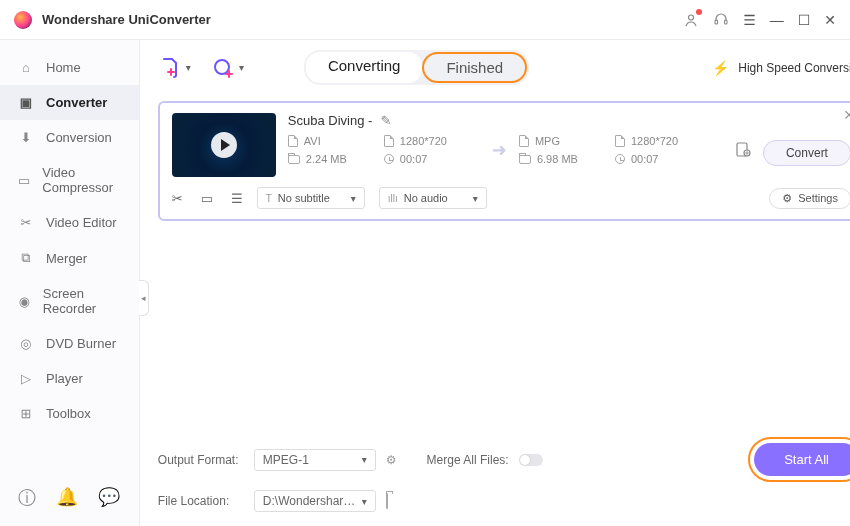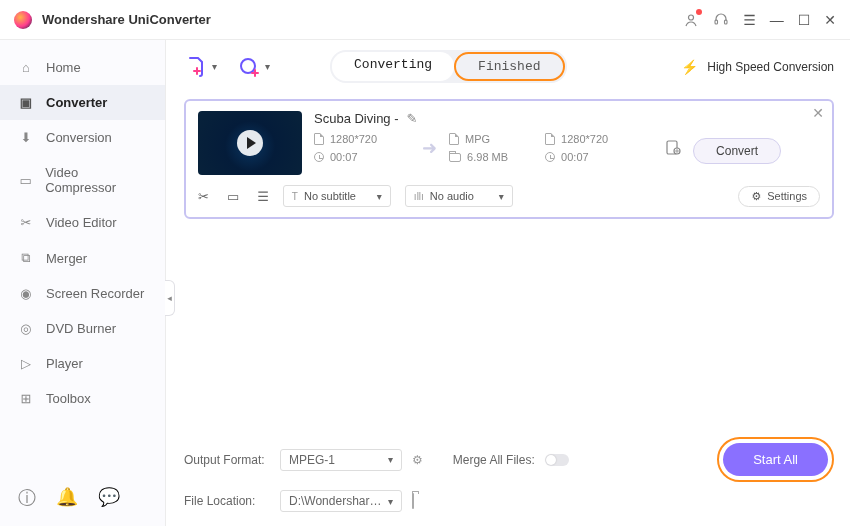--- a/index.html
+++ b/index.html
@@ -21,21 +21,21 @@
 .side-item.active .side-icon { color: #555; }
 .sidebar .bottom-icons { margin-top: auto; display: flex; gap: 20px; padding: 12px 18px 16px; color: #888; font-size: 18px; }
 .collapse-handle { position: absolute; right: -10px; top: 240px; width: 10px; height: 36px; background: #fff; border: 1px solid #e0e0e5; border-left: none; border-radius: 0 6px 6px 0; display: flex; align-items: center; justify-content: center; font-size: 9px; color: #888; }
 
 .main { flex: 1; display: flex; flex-direction: column; padding: 10px 16px 10px 18px; background: #fff; }
 .toolbar { display: flex; align-items: center; margin-bottom: 16px; }
 .file-add, .url-add { display: inline-flex; align-items: center; margin-right: 20px; cursor: pointer; color: #6b55ff; }
 .file-add svg, .url-add svg { width: 24px; height: 24px; }
 .caret { font-size: 10px; color: #666; margin-left: 4px; }
 .tabs { display: flex; background: #f0f1f5; border-radius: 16px; padding: 2px; margin-left: 40px; }
-.tab { padding: 5px 22px; border-radius: 14px; font-size: 13px; cursor: pointer; color: #555; font-family: Liberation Mono, monospace; }
+.tab { padding: 5px 22px; border-radius: 14px; font-size: 15px; cursor: pointer; color: #555; }
 .tab.active { background: #fff; color: #222; }
 .tab.highlight { border: 2px solid #ff8c1a; border-radius: 16px; }
 .toolbar .spacer { flex: 1; }
 .hsc { display: flex; align-items: center; gap: 8px; color: #333; font-size: 12px; }
 .bolt { font-size: 14px; color: #555; }
 
 .card { border: 2px solid #c7c3f2; border-radius: 6px; padding: 10px 12px; position: relative; }
 .card .close-x { position: absolute; right: 8px; top: 4px; color: #999; cursor: pointer; font-size: 14px; }
 .card-top { display: flex; }
 .thumb { width: 104px; height: 64px; border-radius: 4px; background: radial-gradient(circle at 50% 55%, #0a3560, #041c3a 40%, #08223a); position: relative; flex-shrink: 0; }
@@ -192,20 +192,30 @@
         </div>
         <div class="meta">
           <div class="title-row">
             <span>Scuba Diving -</span>
             <span class="edit-icon">✎</span>
           </div>
           <div class="info-row">
             <div class="info-col">
               <div class="info-cell">
                   <span class="file-glyph"></span>
+                  <span>AVI</span>
+                </div>
+              <div class="info-cell">
+                  <span class="folder-glyph"></span>
+                  <span>2.24 MB</span>
+                </div>
+            </div>
+            <div class="info-col">
+              <div class="info-cell">
+                  <span class="file-glyph"></span>
                   <span>1280*720</span>
                 </div>
               <div class="info-cell">
                   <span class="clock-glyph"></span>
                   <span>00:07</span>
                 </div>
             </div>
             <span class="arrow-convert">➜</span>
             <div class="info-col">
               <div class="info-cell">

